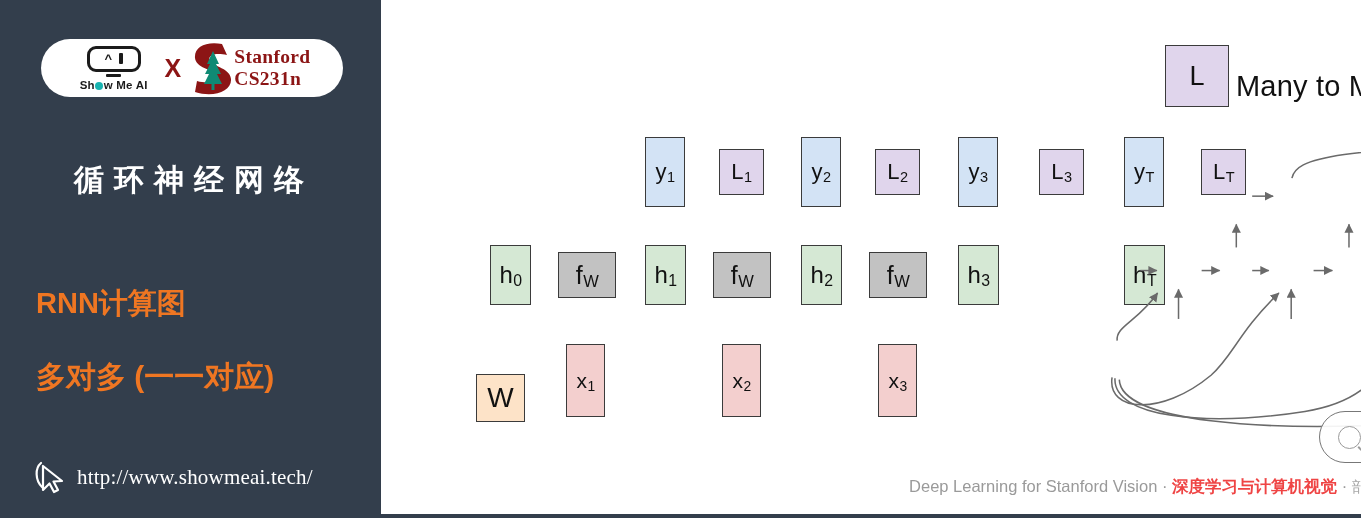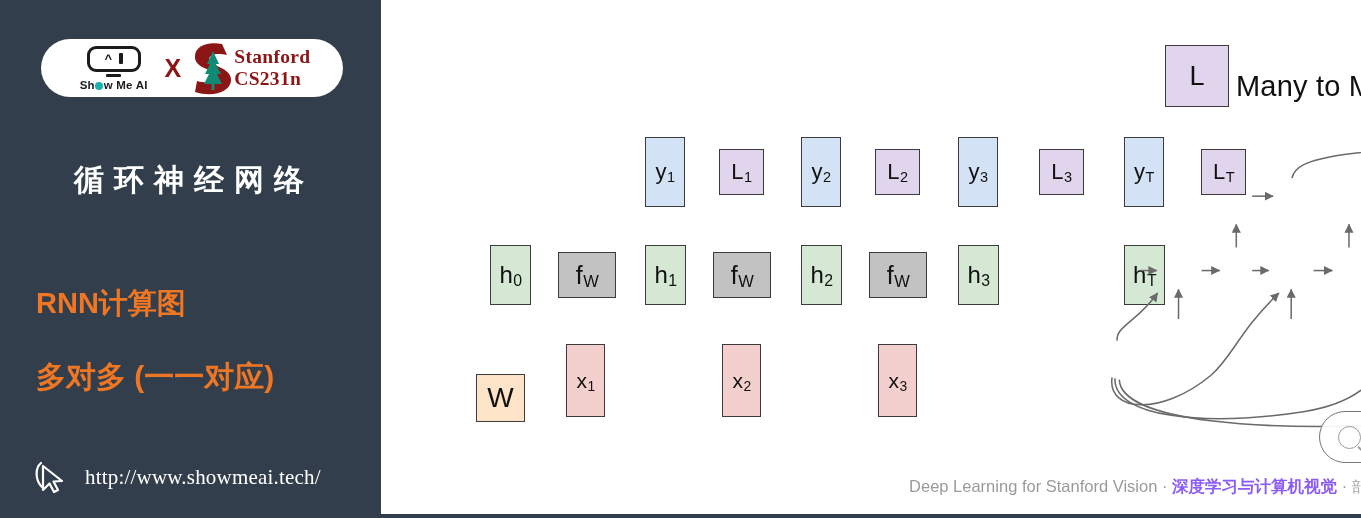--- a/index.html
+++ b/index.html
@@ -28,21 +28,21 @@
   .stanford-s svg{position:absolute;left:0;top:0;}
   .stanford-txt{display:flex;flex-direction:column;line-height:1.12;}
   .stanford-txt span{font-family:"Liberation Serif","DejaVu Serif",serif;font-size:19.5px;font-weight:bold;color:#8c1515;
                      letter-spacing:.3px;white-space:nowrap;}
 
   #side-title{position:absolute;left:0;top:160px;width:378px;text-align:center;color:#ffffff;
               font-size:30px;font-weight:bold;letter-spacing:10px;text-indent:10px;white-space:nowrap;}
   #side-sub1{position:absolute;left:36px;top:284px;color:#ef7622;font-size:29px;font-weight:bold;white-space:nowrap;}
   #side-sub2{position:absolute;left:36px;top:357px;color:#ef7622;font-size:30px;font-weight:bold;white-space:nowrap;}
 
-  #side-url-wrap{position:absolute;left:34px;top:460px;display:flex;align-items:center;gap:21px;}
+  #side-url-wrap{position:absolute;left:34px;top:460px;display:flex;align-items:center;gap:13px;}
   #side-url{color:#ffffff;font-family:"Liberation Serif","DejaVu Serif",serif;font-size:21px;white-space:nowrap;letter-spacing:.2px;}
 
   
   #panel{position:absolute;left:378px;top:0;width:983px;height:518px;background:#ffffff;}
   #panel-frame{position:absolute;left:378px;top:0;width:983px;height:518px;border-left:3px solid #333e4c;
                border-bottom:4px solid #333e4c;box-sizing:border-box;pointer-events:none;}
 
   
   .nbox{position:absolute;box-sizing:border-box;border:1.6px solid #3b3b3b;display:flex;align-items:center;
         justify-content:center;font-family:"Liberation Sans","DejaVu Sans",sans-serif;color:#111;}
@@ -61,21 +61,21 @@
 
   
   #search-pill{position:absolute;left:941px;top:411px;width:398px;height:52px;border:1.4px solid #777;
                border-radius:26px;background:rgba(255,255,255,.92);display:flex;align-items:center;
                padding-left:18px;box-sizing:border-box;gap:9px;}
   #search-pill .mag{width:21px;height:21px;border:1.7px solid #9a9a9a;border-radius:50%;position:relative;flex:none;}
   #search-pill .mag:after{content:"";position:absolute;right:-6px;bottom:-3px;width:9px;height:1.7px;background:#9a9a9a;
                           transform:rotate(45deg);}
 
   #footer-line{position:absolute;left:378px;top:476px;width:983px;text-align:center;white-space:nowrap;font-size:16.5px;color:#9a9a9a;}
-  #footer-line b{color:#8b5cf6;}
+  #footer-line b{color:#ef4444;}
   #footer-line .small{font-size:15px;color:#a8a8a8;}
 </style>
 </head>
 <body>
 
 <div id="root">
 
   <div id="sidebar">
     <div id="sidebar-inner"></div>
 

